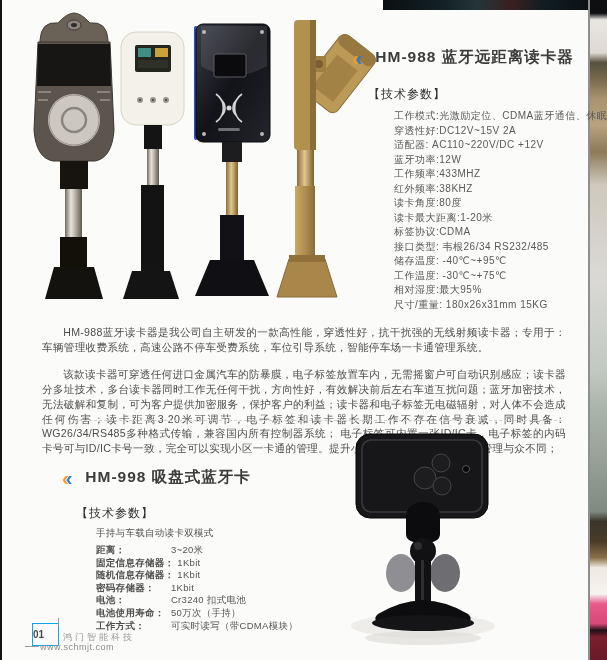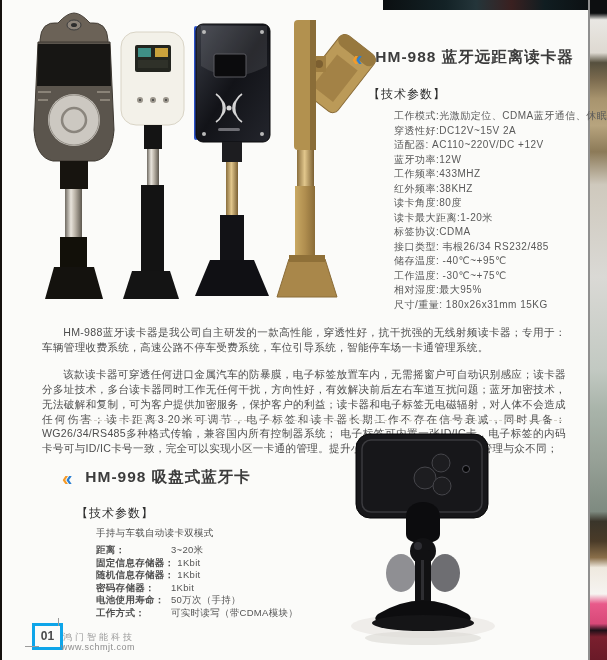--- a/index.html
+++ b/index.html
@@ -38,25 +38,25 @@
   .spec-998{margin-left:34px;font-size:9.5px;color:#4f4f4f;letter-spacing:0.3px;}
   .mode-line{line-height:12px;margin-bottom:5px;font-weight:normal;white-space:nowrap;}
   .kv-row{line-height:12.6px;white-space:nowrap;}
   .kv-row .lbl{display:inline-block;min-width:72px;font-weight:bold;}
   .kv-row .val{color:#555;}
 
   .product-photos{position:absolute;left:18px;top:8px;}
   .hm998-photo{position:absolute;left:328px;top:428px;}
 
   .footer{position:absolute;left:0;top:0;width:0;height:0;}
-  .page-num{position:absolute;left:32px;top:623px;width:25px;height:21px;border:3px solid #0ea5e9;
-    font-size:12px;font-weight:bold;color:#4a4a4a;text-align:center;line-height:21px;background:#fbfbf9;}
+  .page-num{position:absolute;left:32px;top:623px;width:25px;height:21px;border:1px solid #0ea5e9;
+    font-size:10px;font-weight:bold;color:#4a4a4a;line-height:21px;background:#fbfbf9;}
   .page-num-tick{position:absolute;left:58px;top:618px;width:1px;height:8px;background:#9b9b9b;}
   .company{position:absolute;left:63px;top:631px;font-size:9px;color:#9a9a9a;letter-spacing:3px;white-space:nowrap;}
-  .website{position:absolute;left:40px;top:642px;font-size:9px;color:#8d8d8d;letter-spacing:0.5px;margin-left:21px;}
+  .website{position:absolute;left:40px;top:642px;font-size:9px;color:#8d8d8d;letter-spacing:0.5px;}
   .footer-rule{position:absolute;left:25px;top:646px;width:14px;border-top:1px solid #9b9b9b;}
 </style>
 </head>
 <body>
 
 <div class="page">
 
   <div class="left-edge"></div>
   <div class="top-strip"></div>
   <div class="right-sep"></div>
@@ -205,20 +205,24 @@
         <span class="lbl">固定信息存储器：</span>
         <span class="val">1Kbit</span>
       </div>
       <div class="kv-row">
         <span class="lbl">随机信息存储器：</span>
         <span class="val">1Kbit</span>
       </div>
       <div class="kv-row">
         <span class="lbl">密码存储器：</span>
         <span class="val">1Kbit</span>
+      </div>
+      <div class="kv-row">
+        <span class="lbl">电池：</span>
+        <span class="val">Cr3240 扣式电池</span>
       </div>
       <div class="kv-row">
         <span class="lbl">电池使用寿命：</span>
         <span class="val">50万次（手持）</span>
       </div>
       <div class="kv-row">
         <span class="lbl">工作方式：</span>
         <span class="val">可实时读写（带CDMA模块）</span>
       </div>
     </div>

